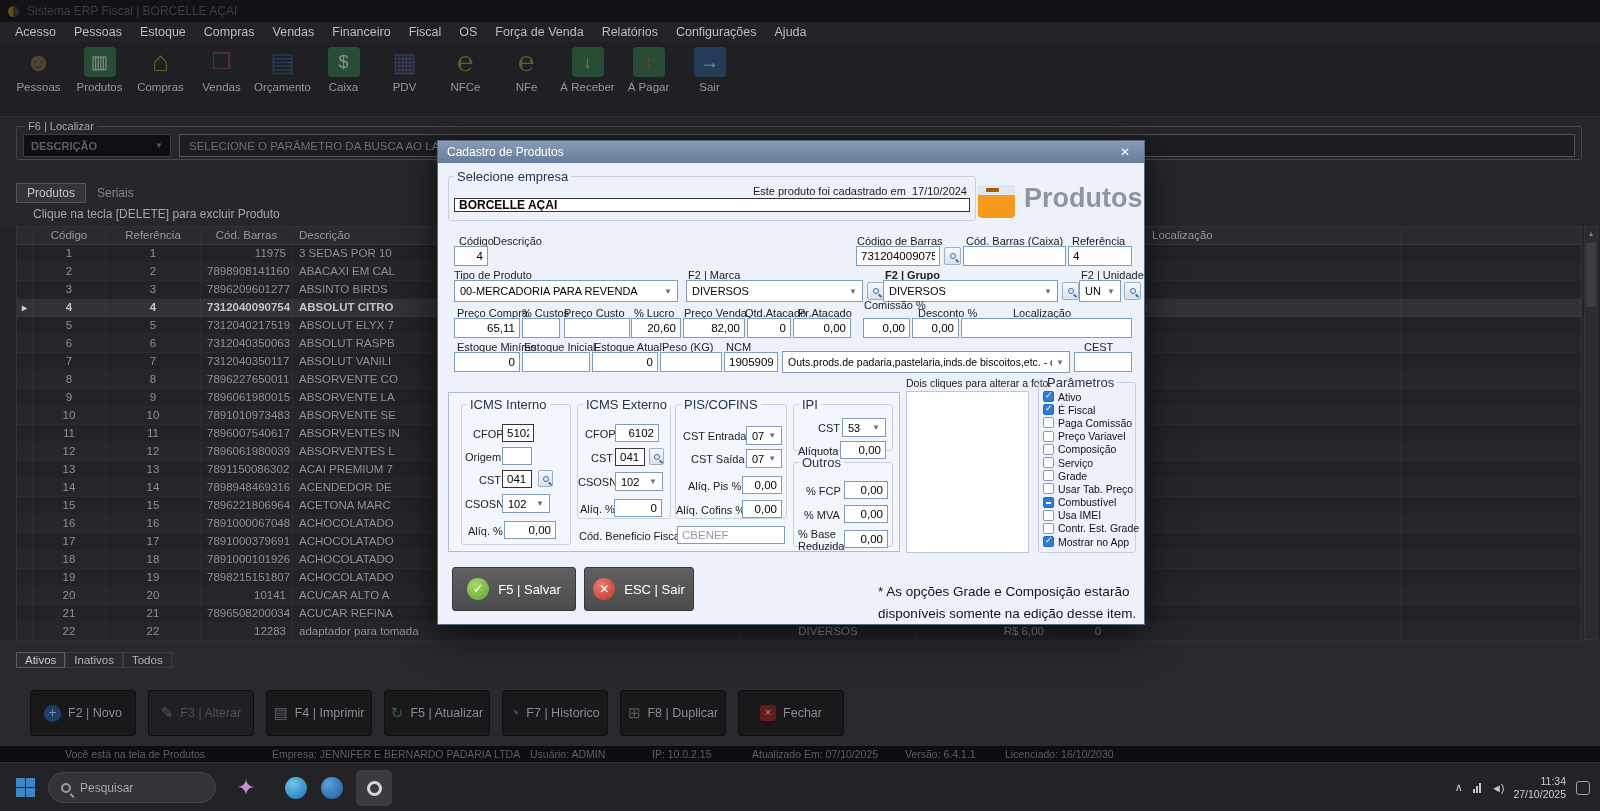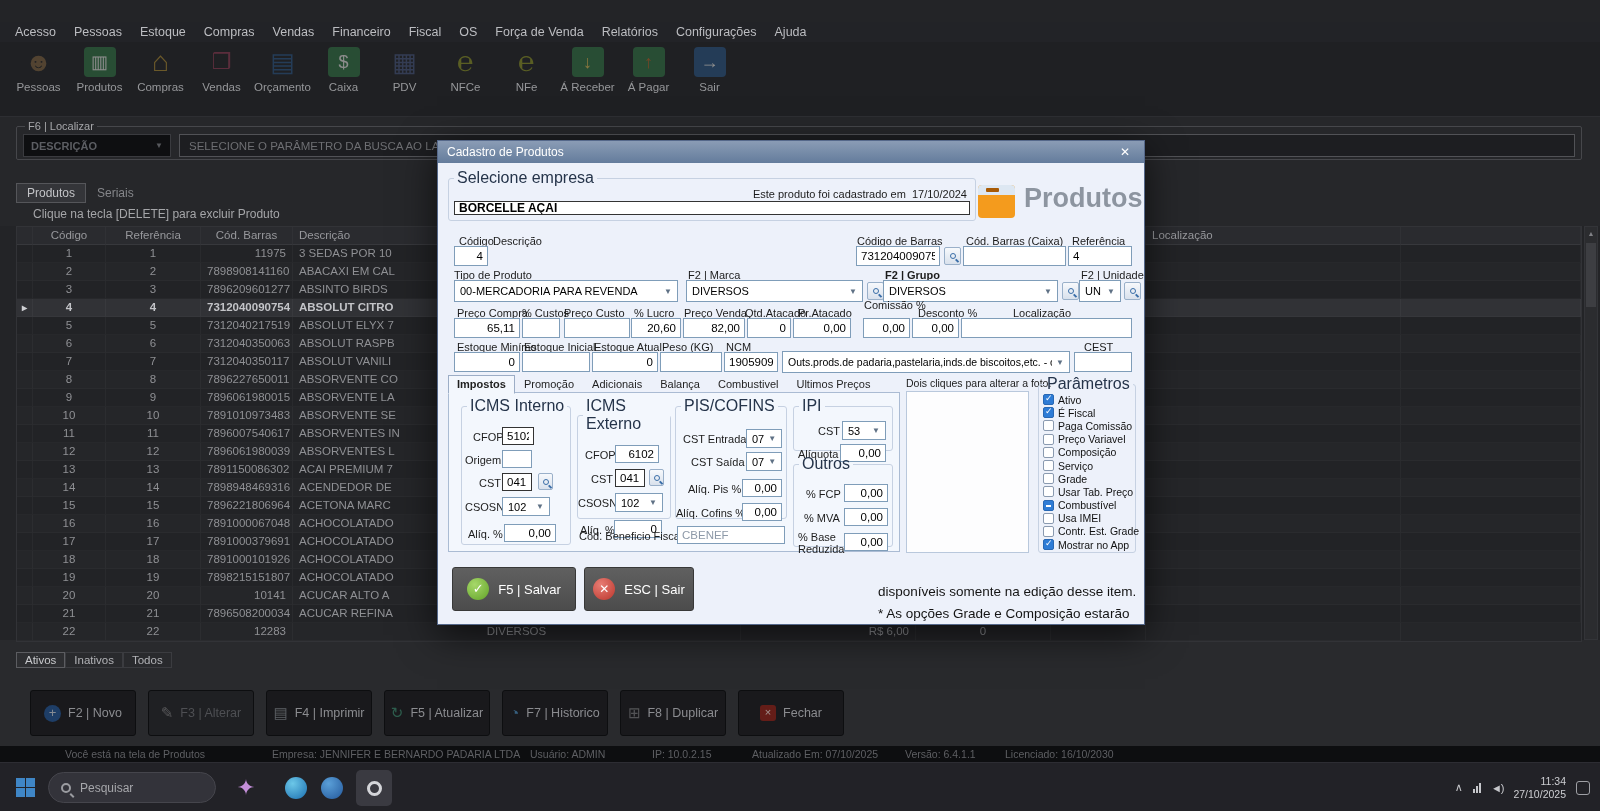--- a/index.html
+++ b/index.html
@@ -115,21 +115,21 @@
 
   
   .modal{position:absolute;left:437px;top:140px;width:708px;height:485px;background:#edf1fa;
          border:1px solid #55688a;box-shadow:0 10px 36px rgba(0,0,0,.65);z-index:50;}
   .m-title{height:22px;background:linear-gradient(#8a9cb5,#647c9c);color:#fff;font-size:12px;
            display:flex;align-items:center;padding:0 9px;}
   .m-close{margin-left:auto;color:#fff;font-size:12px;width:20px;text-align:center;}
   .m-body{position:absolute;top:22px;left:0;right:0;bottom:0;}
 
   .mgroup{position:absolute;border:1px solid #c6d1e2;border-radius:3px;margin:0;padding:0;min-width:0;}
-  .mgroup legend{font-size:16px;color:#25344a;padding:0 3px;margin-left:5px;}
+  .mgroup legend{font-size:13px;color:#25344a;padding:0 3px;margin-left:5px;}
   .flabel{position:absolute;font-size:11px;color:#1c1c1c;white-space:nowrap;}
   .fin{position:absolute;height:20px;border:1px solid #7f9db9;background:#fff;font-size:11.5px;
        padding:0 4px;color:#000;font-family:inherit;}
   .fin.num{text-align:right;}
   .fin.bold{font-weight:bold;font-size:12px;}
   .fin::placeholder{color:#8d99a8;}
   .fsel{position:absolute;height:22px;border:1px solid #7f9db9;background:#fff;font-size:11px;
         display:flex;align-items:center;padding:0 5px;color:#000;white-space:nowrap;overflow:hidden;}
   .fsel .arr{margin-left:auto;color:#5f7185;font-size:8px;padding-left:4px;}
   .magbtn{position:absolute;width:17px;height:18px;background:linear-gradient(#f7f9fc,#d9e1ec);
@@ -177,20 +177,24 @@
         white-space:nowrap;}
 </style>
 </head>
 <body>
 
 <div class="screen">
 
   <div class="strip strip-top"></div>
   <div class="strip strip-bottom"></div>
 
+  <div class="titlebar">
+    <span class="app-logo"></span>
+    <span class="t-text">Sistema ERP Fiscal | BORCELLE AÇAI</span>
+  </div>
 
   <div class="menubar" id="menubar">
       <span class="menu-item">Acesso</span>
       <span class="menu-item">Pessoas</span>
       <span class="menu-item">Estoque</span>
       <span class="menu-item">Compras</span>
       <span class="menu-item">Vendas</span>
       <span class="menu-item">Financeiro</span>
       <span class="menu-item">Fiscal</span>
       <span class="menu-item">OS</span>
@@ -531,20 +535,21 @@
         <span class="c c-prc"></span>
         <span class="c c-est"></span>
         <span class="c c-loc"></span>
         <span class="c"></span>
       </div>
       <div class="grow alt">
         <span class="c c-marker"></span>
         <span class="c c-cod">22</span>
         <span class="c c-ref">22</span>
         <span class="c c-bar">12283</span>
+        <span class="c c-desc">adaptador para tomada</span>
         <span class="c c-grp">DIVERSOS</span>
         <span class="c c-prc">R$ 6,00</span>
         <span class="c c-est">0</span>
         <span class="c c-loc"></span>
         <span class="c"></span>
       </div>
     </div>
   <div class="vscroll">
     <span class="up">▲</span>
     <span class="thumb"></span>
@@ -689,28 +694,20 @@
       <input class="fin" style="left: 222px; top: 189px; width: 62px;">
       <span class="flabel" style="left:288px;top:178px;">NCM</span>
       <input class="fin" style="left: 286px; top: 189px; width: 54px;" value="19059090">
       <div class="fsel" style="left:344px;top:188px;width:288px;font-size:10.5px;">
         <span style="overflow:hidden;">Outs.prods.de padaria,pastelaria,inds.de biscoitos,etc. - outros</span>
           <span class="arr">▼</span>
       </div>
       <span class="flabel" style="left:646px;top:178px;">CEST</span>
       <input class="fin" style="left: 636px; top: 189px; width: 58px;">
 
-      <div class="mtabs" id="modalTabs">
-          <span class="mtab active">Impostos</span>
-          <span class="mtab">Promoção</span>
-          <span class="mtab">Adicionais</span>
-          <span class="mtab">Balança</span>
-          <span class="mtab">Combustivel</span>
-          <span class="mtab">Ultimos Preços</span>
-        </div>
       <div class="mpanel">
 
         <fieldset class="mgroup" style="left:12px;top:4px;width:110px;height:148px;">
           <legend>ICMS Interno</legend>
           <span class="plabel" style="left:11px;top:16px;">CFOP</span>
           <input class="fin" style="left: 40px; top: 12px; width: 32px; height: 18px; border-color: rgb(51, 51, 51);" value="5102">
           <span class="plabel" style="left:3px;top:39px;">Origem</span>
           <input class="fin" style="left: 40px; top: 35px; width: 30px; height: 18px;">
           <span class="plabel" style="left:17px;top:62px;">CST</span>
           <input class="fin" style="left: 40px; top: 58px; width: 30px; height: 18px; border-color: rgb(51, 51, 51);" value="041">
@@ -844,22 +841,22 @@
 
       <div class="mbtn" style="left:14px;top:404px;width:124px;height:44px;">
         <span class="ic-check">✓</span>
         <span>F5 | Salvar</span>
       </div>
       <div class="mbtn" style="left:146px;top:404px;width:110px;height:44px;">
         <span class="ic-x">✕</span>
         <span>ESC | Sair</span>
       </div>
       <div class="note">
+        <div>* As opções Grade e Composição estarão</div>
         <div>disponíveis somente na edição desse item.</div>
-        <div>* As opções Grade e Composição estarão</div>
       </div>
     </div>
   </div>
 
   <div class="taskbar">
     <span class="start">
         <i></i>
         <i></i>
         <i></i>
         <i></i>

